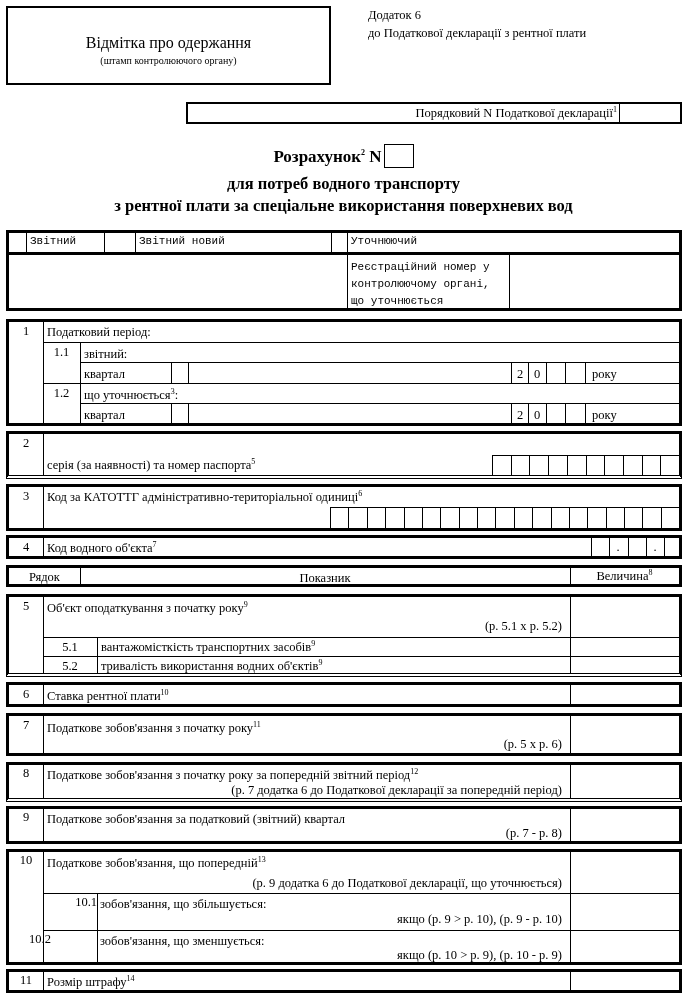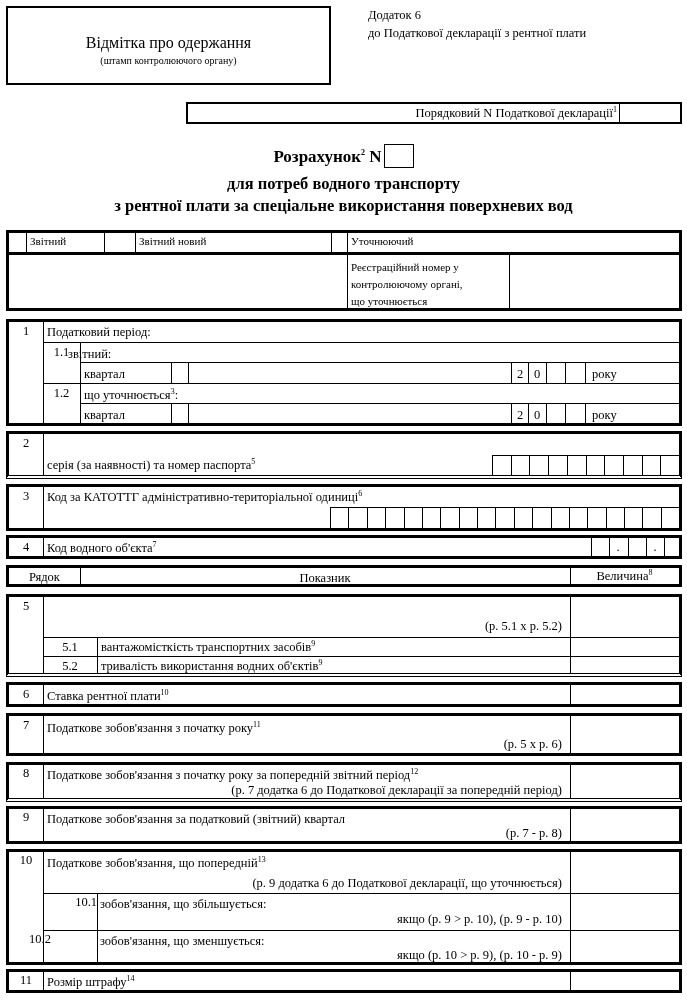--- a/index.html
+++ b/index.html
@@ -23,21 +23,21 @@
   .title2 { left: 0; width: 687px; top: 173px; text-align: center; font-weight: bold; font-size: 16.5px; line-height: 22px; }
 
   .blk { position: absolute; left: 6px; width: 676px; border: 3px solid #000; }
   .cell { position: absolute; }
   .vl { position: absolute; top: 0; bottom: 0; border-left: 1.5px solid #000; }
   .hl { position: absolute; border-top: 1.5px solid #000; }
   .txt { position: absolute; white-space: nowrap; font-size: 12.5px; }
   .num { position: absolute; font-size: 12.5px; text-align: center; }
   .digit { position: absolute; width: 16px; text-align: center; font-size: 12.5px; }
 
-  .type-row .txt { font-family: Liberation Serif, serif; font-size: 11px; }
+  .type-row .txt { font-family: Liberation Mono, monospace; font-size: 11px; }
   .boxes { position: absolute; display: flex; }
   .boxes span { display: block; border-left: 1.5px solid #000; height: 100%; }
   .dbl { border-bottom: 4px double #000; }
 </style>
 </head>
 <body>
 
 <div class="abs stamp">
   <div class="t1">Відмітка про одержання</div>
   <div class="t2">(штамп контролюючого органу)</div>
@@ -87,21 +87,21 @@
   <div class="vl" style="left:34px;"></div>
   <div class="vl" style="left:71px;top:20px;"></div>
   <div class="hl" style="left:34px;right:0;top:20px;"></div>
   <div class="hl" style="left:71px;right:0;top:40px;"></div>
   <div class="hl" style="left:34px;right:0;top:61px;"></div>
   <div class="hl" style="left:71px;right:0;top:81px;"></div>
   <div class="num" style="left:0;width:34px;top:2px;">1</div>
   <div class="txt" style="left:38px;top:3px;">Податковий період:</div>
 
   <div class="num" style="left:34px;width:37px;top:23px;">1.1</div>
-  <div class="txt" style="left:59px;top:25px;text-align:right;">звітний:</div>
+  <div class="txt" style="left:75px;top:25px;text-align:right;">звітний:</div>
   <div class="txt" style="left:75px;top:45px;">квартал</div>
   <div class="vl" style="left:162px;top:40px;height:21px;bottom:auto;"></div>
   <div class="vl" style="left:179px;top:40px;height:21px;bottom:auto;"></div>
   <div class="cell" style="left:163px;top:41px;width:16px;height:20px;"></div>
   <div class="vl" style="left:502px;top:40px;height:21px;bottom:auto;"></div>
   <div class="vl" style="left:519px;top:40px;height:21px;bottom:auto;"></div>
   <div class="vl" style="left:537px;top:40px;height:21px;bottom:auto;"></div>
   <div class="vl" style="left:556px;top:40px;height:21px;bottom:auto;"></div>
   <div class="vl" style="left:576px;top:40px;height:21px;bottom:auto;"></div>
   <div class="digit" style="left:503px;top:45px;">2</div>
@@ -197,20 +197,21 @@
   <div class="num" style="left:561px;right:0;top:1px;"><span>Величина</span><sup>8</sup></div>
 </div>
 
 <div class="blk dbl" style="top:594px;height:83px;">
   <div class="vl" style="left:34px;"></div>
   <div class="vl" style="left:561px;"></div>
   <div class="vl" style="left:88px;top:40px;"></div>
   <div class="hl" style="left:34px;right:0;top:40px;"></div>
   <div class="hl" style="left:34px;right:0;top:59px;"></div>
   <div class="num" style="left:0;width:34px;top:2px;">5</div>
+  <div class="txt" style="left:38px;top:4px;"><span>Об'єкт оподаткування з початку року</span><sup>9</sup></div>
   <div class="txt" style="right:117px;top:22px;">(р. 5.1 х р. 5.2)</div>
   <div class="cell" style="left:563px;top:0;right:0;height:40px;"></div>
   <div class="num" style="left:34px;width:54px;top:43px;">5.1</div>
   <div class="txt" style="left:92px;top:43px;"><span>вантажомісткість транспортних засобів</span><sup>9</sup></div>
   <div class="cell" style="left:563px;top:41px;right:0;height:18px;"></div>
   <div class="num" style="left:34px;width:54px;top:62px;">5.2</div>
   <div class="txt" style="left:92px;top:62px;"><span>тривалість використання водних об'єктів</span><sup>9</sup></div>
   <div class="cell" style="left:563px;top:60px;right:0;bottom:0;"></div>
 </div>
 

